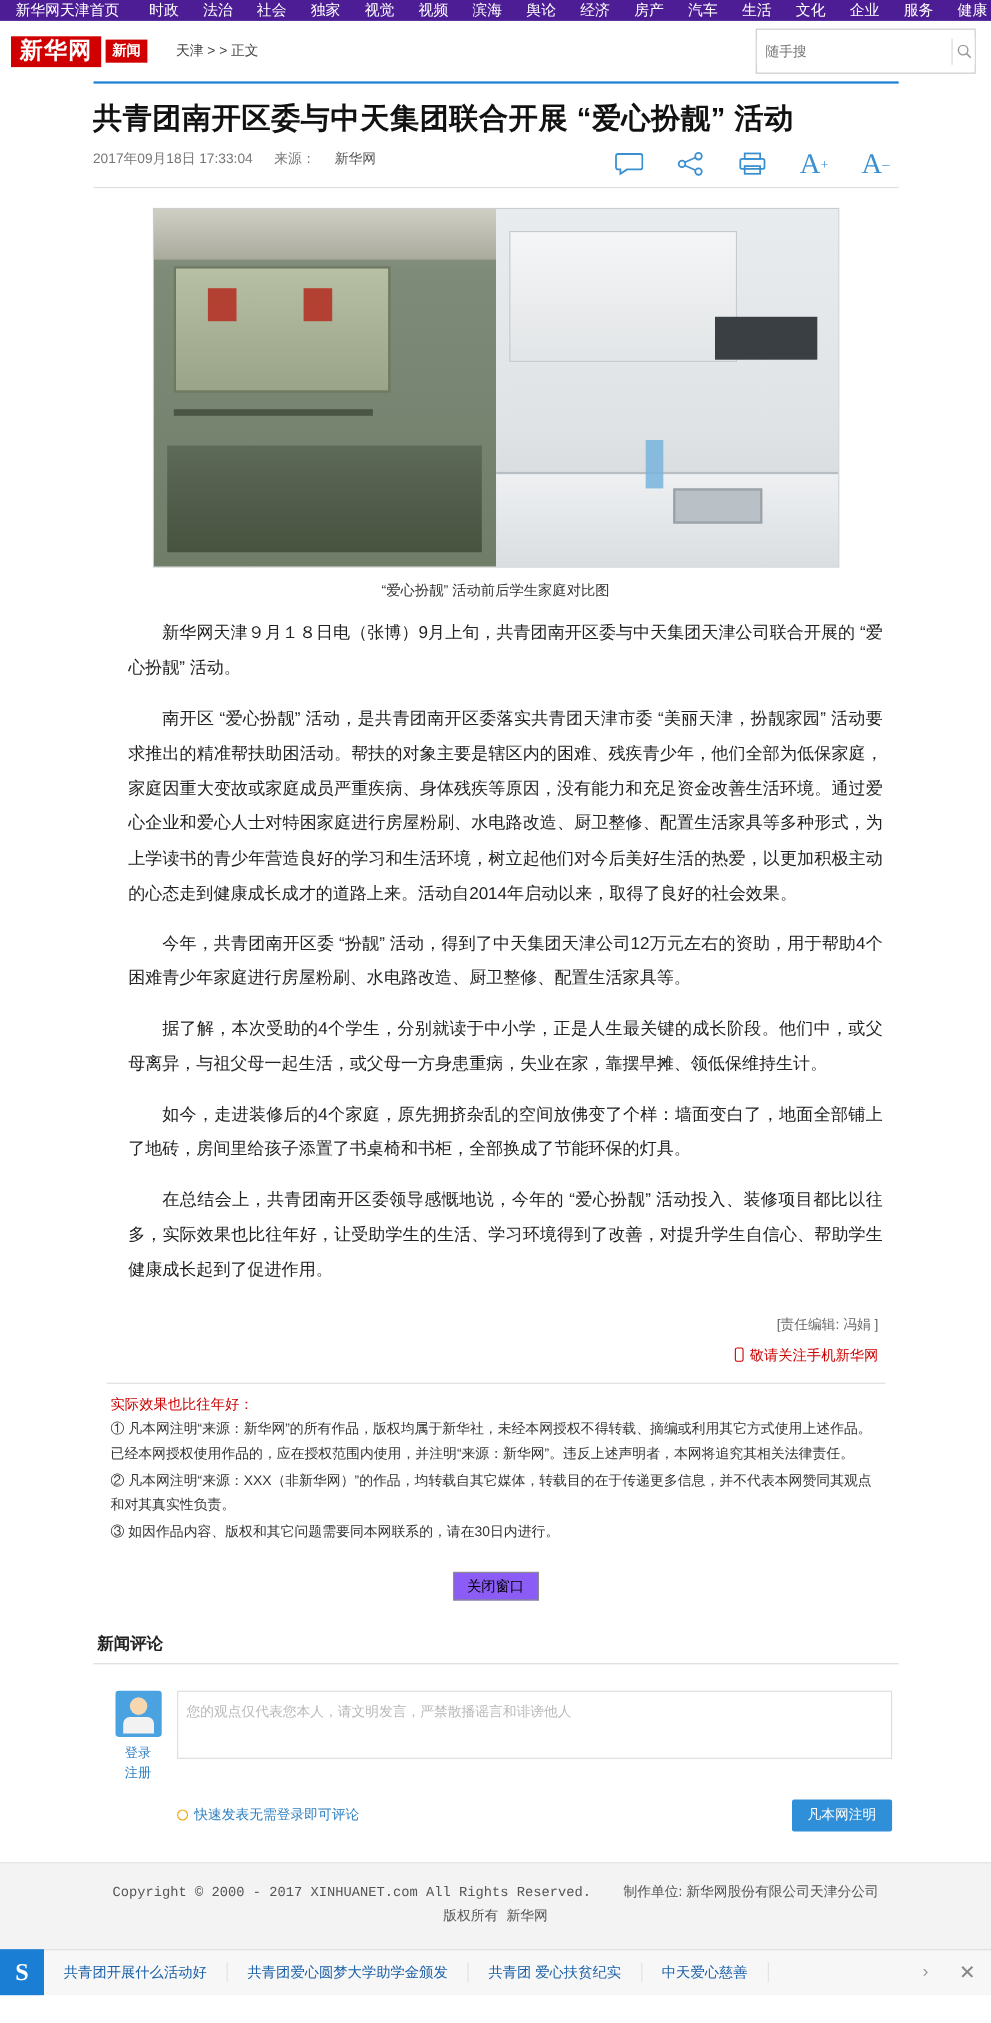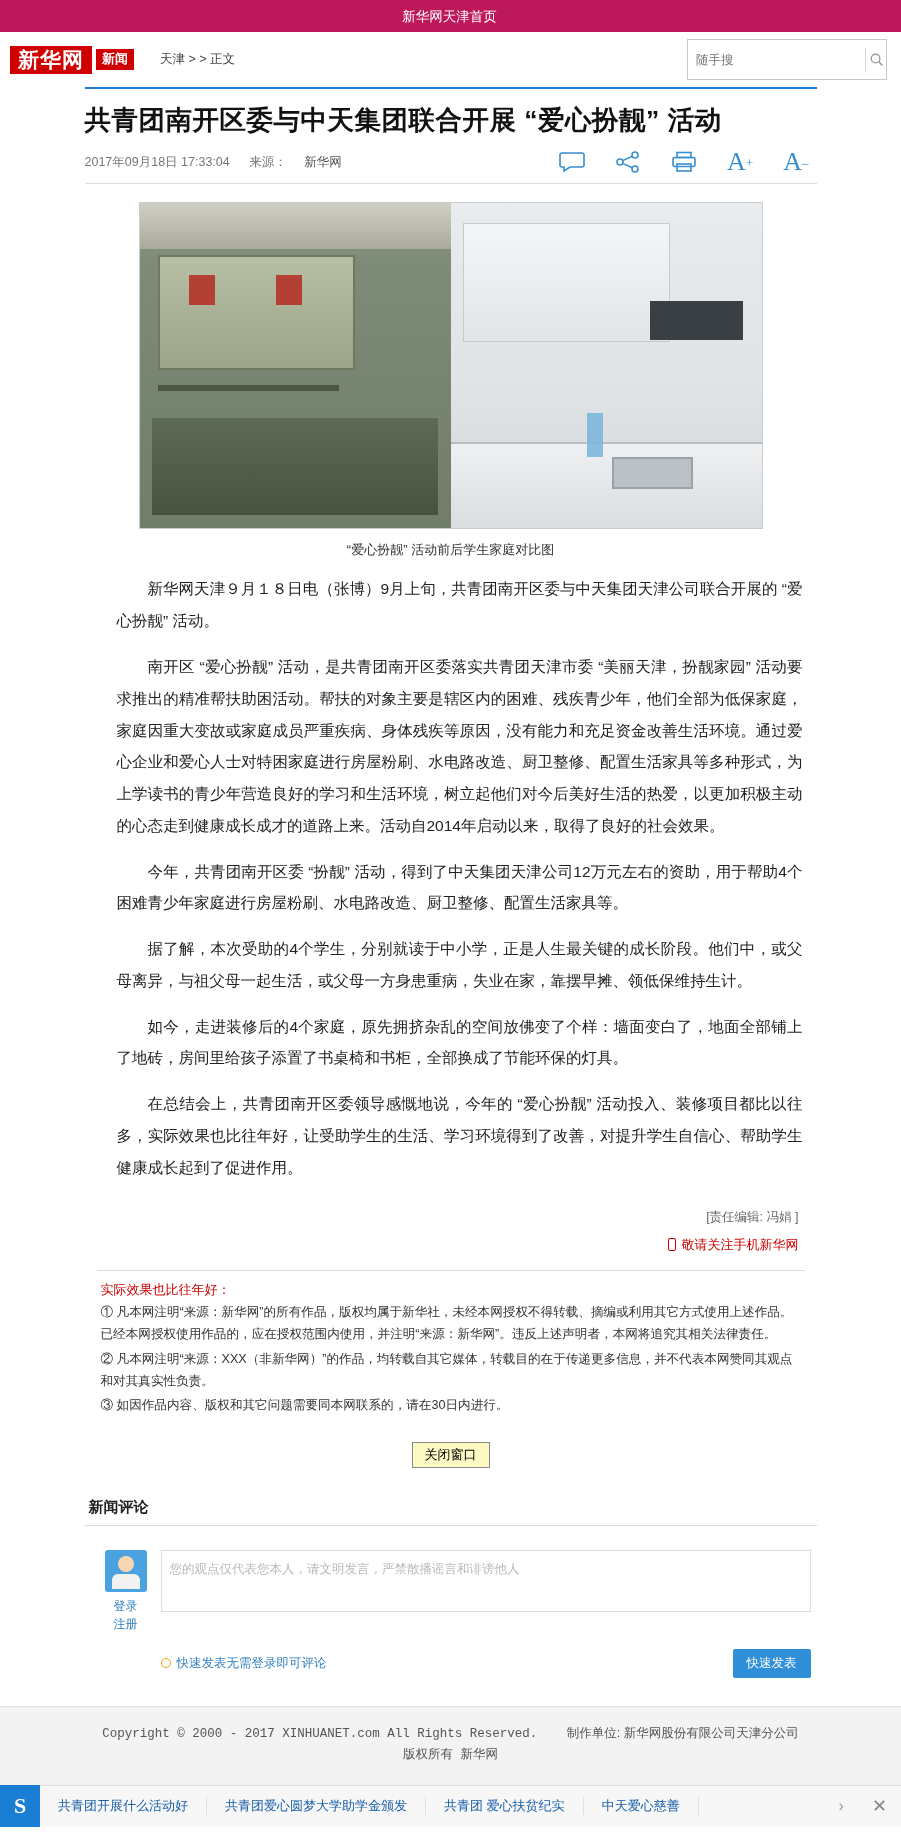--- a/index.html
+++ b/index.html
@@ -7,30 +7,29 @@
   body {
     width: 901px;
     background: #ffffff;
     font-family: "Liberation Sans", sans-serif;
     font-size: 14px;
     color: #333;
   }
 
   
   .topnav {
-    background: #be185d;
-    height: 32px;
+    background: #4c1d95;
+    height: 19px;
     display: flex;
     align-items: center;
     padding-left: 8px;
     color: #fff;
     font-size: 13.5px;
     white-space: nowrap;
     overflow: hidden;
-    flex-direction: column;
   }
   .topnav a {
     color: #ffffff;
     text-decoration: none;
     padding: 0 11px;
     line-height: 33px;
     display: inline-block;
   }
   .topnav a.first { padding-left: 6px; padding-right: 16px; }
 
@@ -99,21 +98,20 @@
   h1.title {
     font-size: 26.5px;
     font-weight: bold;
     color: #111;
     margin: 14px 0 0 0;
     letter-spacing: 0.5px;
     line-height: 1.3;
   }
   .meta-row {
     display: flex;
-    align-items: center;
     margin-top: 12px;
     padding-bottom: 8px;
   }
   .meta-left { font-size: 12.5px; color: #777; }
   .meta-left .src-label { margin-left: 16px; }
   .meta-left .src { margin-left: 14px; color: #555; }
   .meta-tools {
     margin-left: auto;
     display: flex;
     align-items: center;
@@ -259,21 +257,21 @@
     font-size: 12.6px;
     color: #333;
     line-height: 1.75;
     margin-top: 2px;
   }
   .close-wrap { text-align: center; margin: 22px 0 12px 0; }
   .close-btn {
     font-size: 13px;
     padding: 3px 12px;
     border: 1px solid #8a8a8a;
-    background: #fef9c3;
+    background: #8b5cf6;
     cursor: pointer;
     font-family: "Liberation Sans", sans-serif;
     text-align: center;
   }
 
   
   .comment-head {
     font-size: 15px; font-weight: bold; color: #222;
     border-bottom: 1px solid #d9d9d9;
     padding: 14px 4px 8px 4px;
@@ -515,21 +513,21 @@
         <div>注册</div>
       </div>
     </div>
     <div class="comment-area">您的观点仅代表您本人，请文明发言，严禁散播谣言和诽谤他人</div>
   </div>
 
   <div class="comment-foot">
     <div class="quick-note">
       <span class="bulb"></span><span>快速发表无需登录即可评论</span>
     </div>
-    <button class="post-btn">快速发表</button>
+    <button class="post-btn">凡本网注明</button>
   </div>
 </div>
 
 <div class="footer">
   <div>
     <span>Copyright © 2000 - 2017 XINHUANET.com  All Rights Reserved.</span>
     <span class="maker">制作单位: 新华网股份有限公司天津分公司</span>
   </div>
   <div class="line2">版权所有  新华网</div>
 </div>

